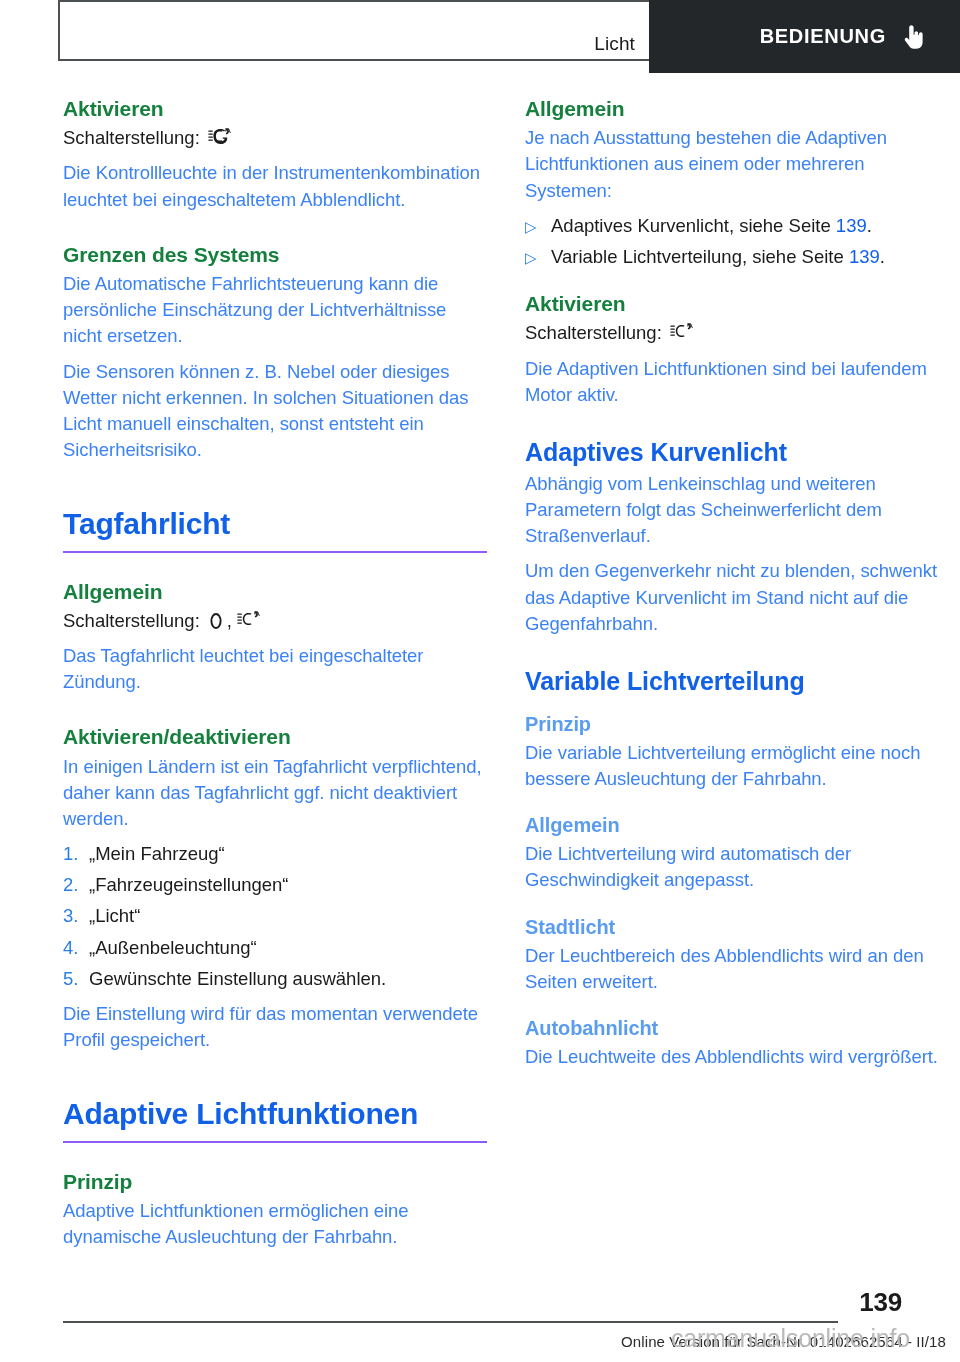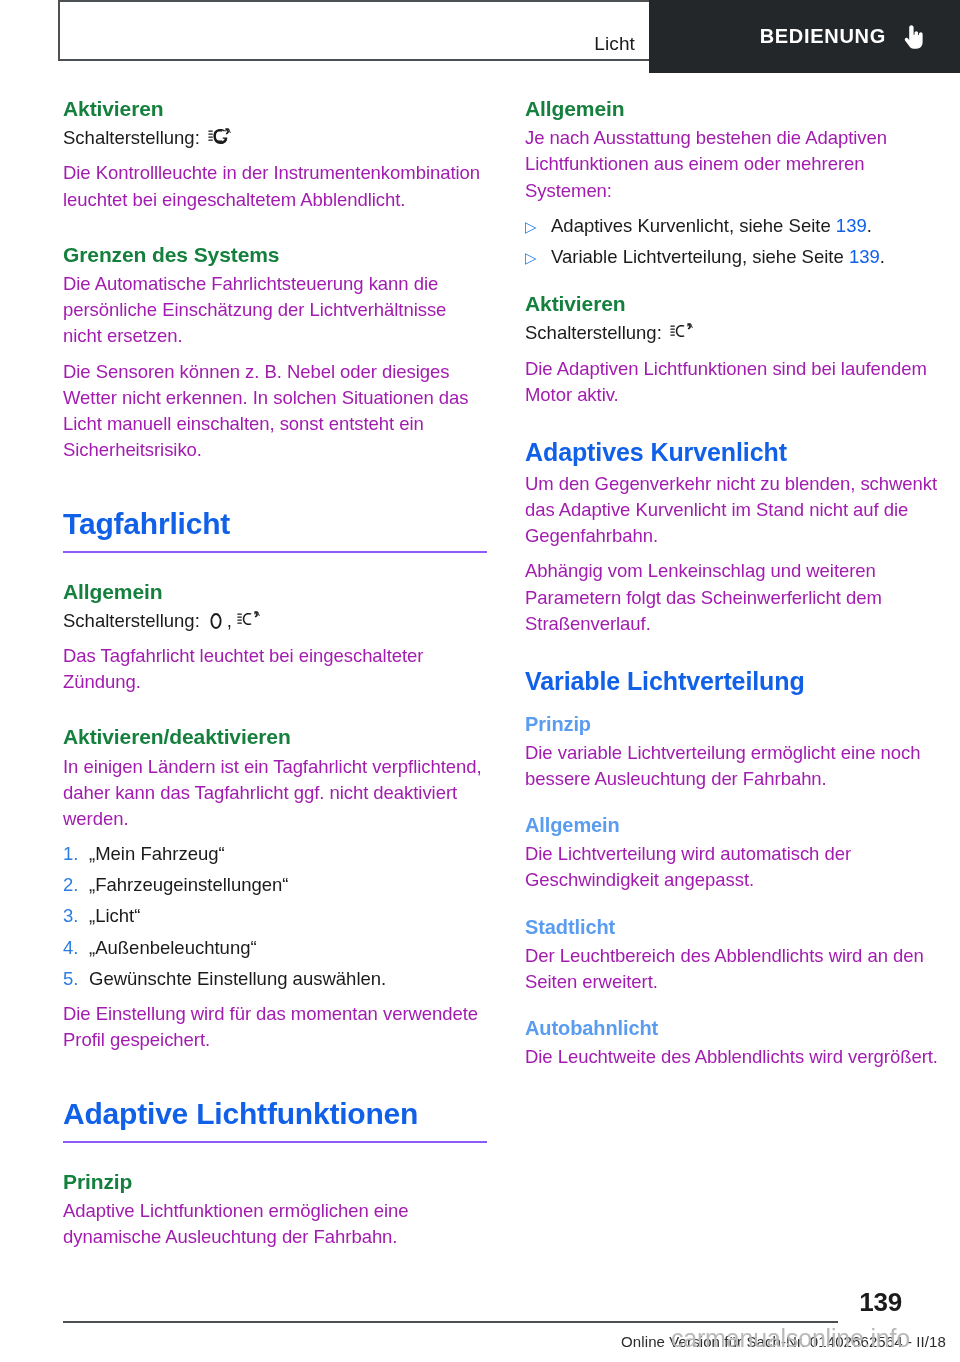--- a/index.html
+++ b/index.html
@@ -124,21 +124,21 @@
     margin: 0 0 3px 0;
     line-height: 1.25;
     letter-spacing: -0.1px;
   }
 
   
   p.body-text {
     font-size: 18.5px;
     line-height: 1.415;
     margin: 0 0 9px 0;
-    color: #a21caf;
+    color: #3b82f6;
     letter-spacing: -0.05px;
   }
   .pageref { color: #1060e8; }
 
   .spacer-lg { height: 34px; }
   .spacer-md { height: 20px; }
   .spacer-sm { height: 12px; }
 
   
   .switch-line {
@@ -404,22 +404,22 @@
             <text x="18.4" y="5.2" font-family="'Liberation Sans', sans-serif" font-size="6.2" font-weight="bold" fill="#1b1b1b">A</text>
           </g>
         </svg>
       </span>
     </div>
     <p class="body-text">Die Adaptiven Lichtfunktionen sind bei laufendem Motor aktiv.</p>
 
     <div class="spacer-md"></div>
 
     <h2 class="h-section">Adaptives Kurvenlicht</h2>
+    <p class="body-text">Abhängig vom Lenkeinschlag und weiteren Parametern folgt das Scheinwerferlicht dem Straßenverlauf.</p>
     <p class="body-text">Um den Gegenverkehr nicht zu blenden, schwenkt das Adaptive Kurvenlicht im Stand nicht auf die Gegenfahrbahn.</p>
-    <p class="body-text">Abhängig vom Lenkeinschlag und weiteren Parametern folgt das Scheinwerferlicht dem Straßenverlauf.</p>
 
     <div class="spacer-md"></div>
 
     <h2 class="h-section">Variable Lichtverteilung</h2>
 
     <div class="spacer-sm"></div>
 
     <h4 class="h-minor">Prinzip</h4>
     <p class="body-text">Die variable Lichtverteilung ermöglicht eine noch bessere Ausleuchtung der Fahrbahn.</p>
 

